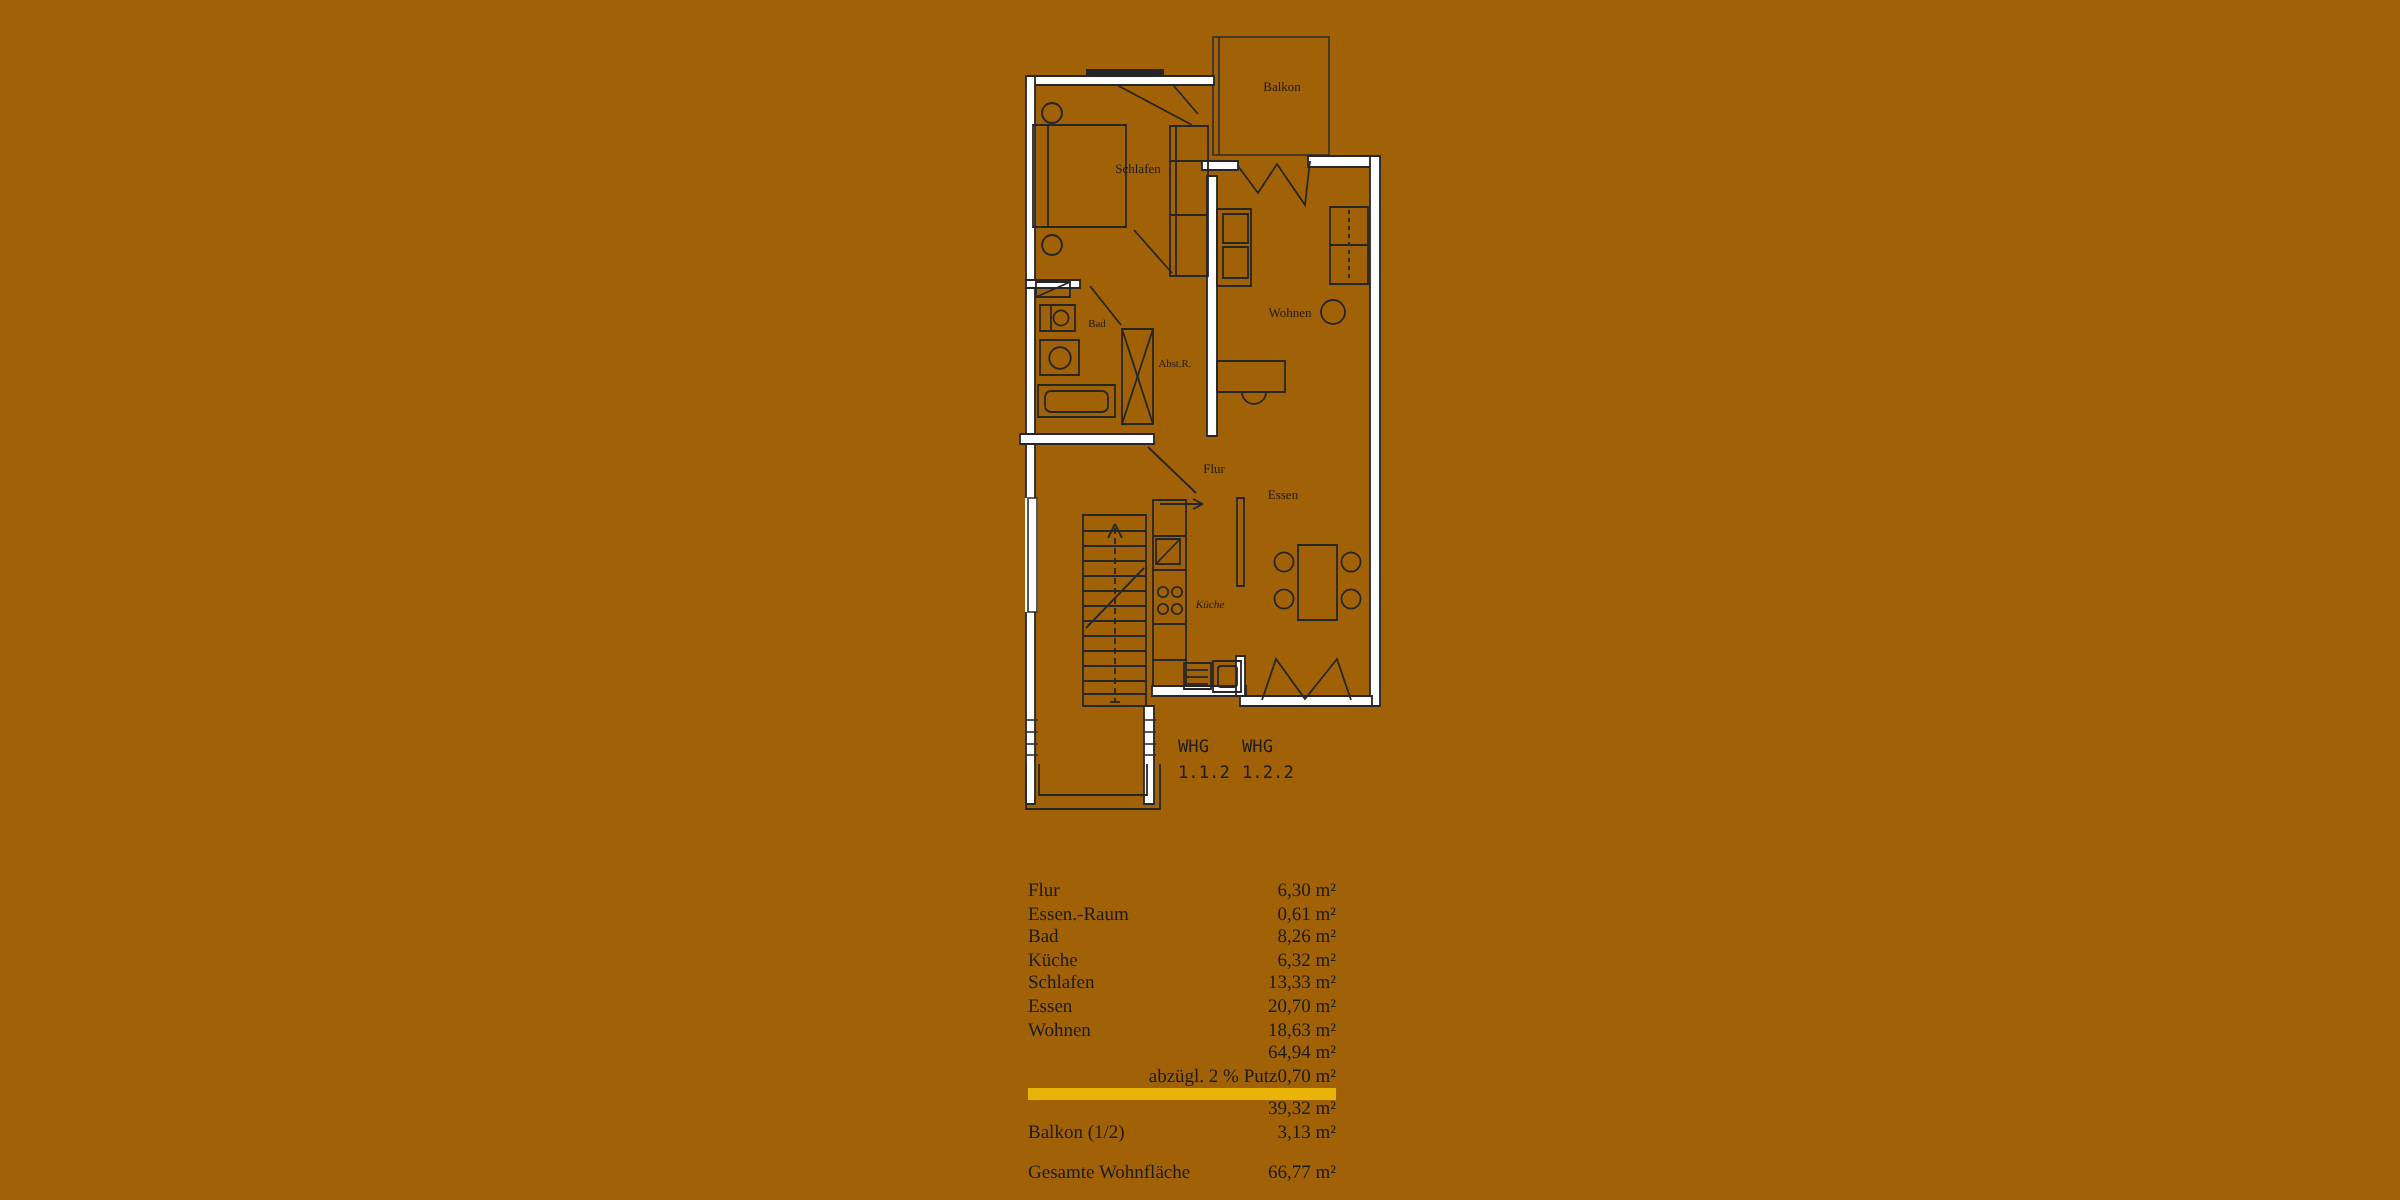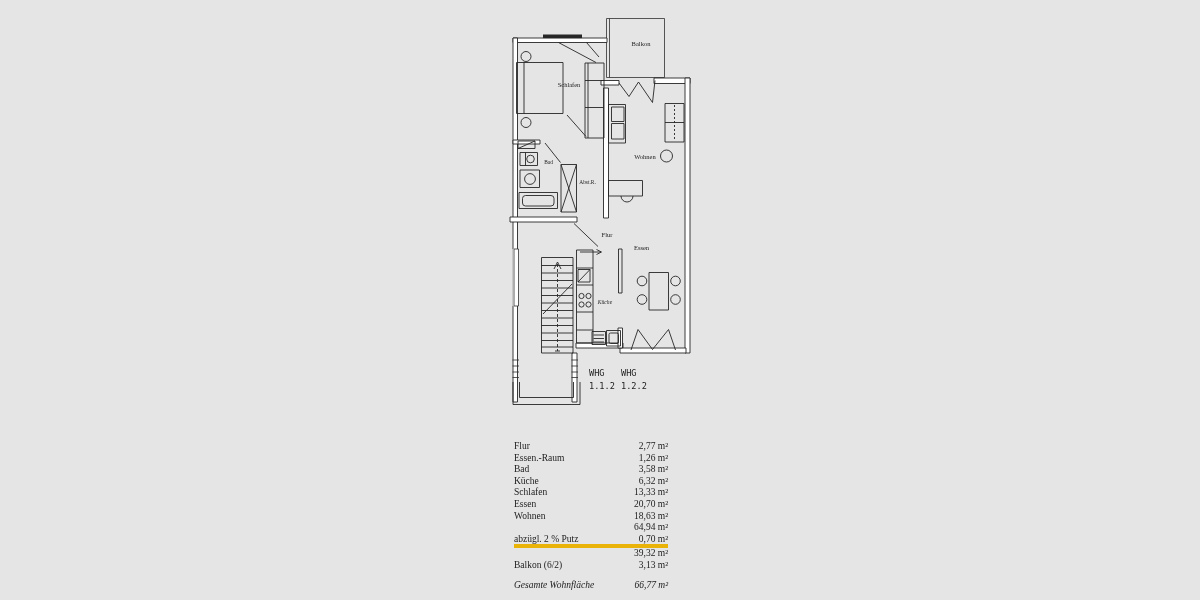--- a/index.html
+++ b/index.html
@@ -1,31 +1,31 @@
 <!DOCTYPE html>
 <html><head>
 <meta charset="utf-8">
 <style>
   html,body{margin:0;padding:0;background:#fff;}
-  .canvas{position:relative;width:1200px;height:600px;background:#e5e5e5;overflow:hidden;
+  .canvas{position:relative;width:1200px;height:600px;background:#a16207;overflow:hidden;
           font-family:"Liberation Serif", serif;color:#1b1b1b;}
   .plan-svg{position:absolute;left:495px;top:5px;width:210px;height:410px;}
   .plan-svg *{vector-effect:non-scaling-stroke;}
   .wall{fill:#ffffff;stroke:#262626;stroke-width:0.9;}
   .ln{fill:none;stroke:#262626;stroke-width:0.9;}
   .thin{fill:none;stroke:#2e2e2e;stroke-width:0.8;}
   .solid{fill:#262626;stroke:none;}
   .lbl{fill:#1c1c1c;font-family:"Liberation Serif", serif;font-size:6.5px;}
   .lbl-s{fill:#1c1c1c;font-family:"Liberation Serif", serif;font-size:5.4px;}
   .lbl-i{fill:#1c1c1c;font-family:"Liberation Serif", serif;font-size:5.6px;font-style:italic;}
   .whg{fill:#1c1c1c;font-family:"DejaVu Sans Mono", monospace;font-size:8.6px;}
   .area-table{position:absolute;left:514px;top:441px;width:154px;font-size:9.5px;line-height:11.6px;}
   .trow{display:flex;justify-content:space-between;height:11.6px;white-space:nowrap;}
-  .trow.rule{border-bottom:4px solid #eab308;height:10.6px;}
-  .trow.total{margin-top:8px;font-style:italic;}
+  .trow.rule{border-bottom:6px solid #eab308;height:10.6px;justify-content:flex-end;}
+  .trow.total{margin-top:8px;}
   .u{text-underline-offset:1px;}
 </style>
 </head>
 <body>
 
 <div class="canvas">
 
   <svg class="plan-svg" viewBox="495 5 210 410">
 
     <g>
@@ -215,29 +215,29 @@
     </g>
     <g>
       <text class="whg" x="621" y="376">WHG</text>
       <text class="whg" x="621" y="389">1.2.2</text>
     </g>
   </svg>
 
   <div class="area-table">
     <div class="trow">
       <span>Flur</span>
-      <span>2,77 m²</span>
+      <span>6,30 m²</span>
     </div>
     <div class="trow">
       <span>Essen.-Raum</span>
-      <span>1,26 m²</span>
+      <span>0,61 m²</span>
     </div>
     <div class="trow">
       <span>Bad</span>
-      <span>3,58 m²</span>
+      <span>8,26 m²</span>
     </div>
     <div class="trow">
       <span>Küche</span>
       <span>6,32 m²</span>
     </div>
     <div class="trow">
       <span>Schlafen</span>
       <span>13,33 m²</span>
     </div>
     <div class="trow">
@@ -254,21 +254,21 @@
     </div>
     <div class="trow rule">
       <span class="u">abzügl. 2 % Putz</span>
       <span class="u">0,70 m²</span>
     </div>
     <div class="trow">
       <span></span>
       <span>39,32 m²</span>
     </div>
     <div class="trow">
-      <span>Balkon (6/2)</span>
+      <span>Balkon (1/2)</span>
       <span>3,13 m²</span>
     </div>
     <div class="trow total">
       <span>Gesamte Wohnfläche</span>
       <span>66,77 m²</span>
     </div>
   </div>
 
 </div>
 

